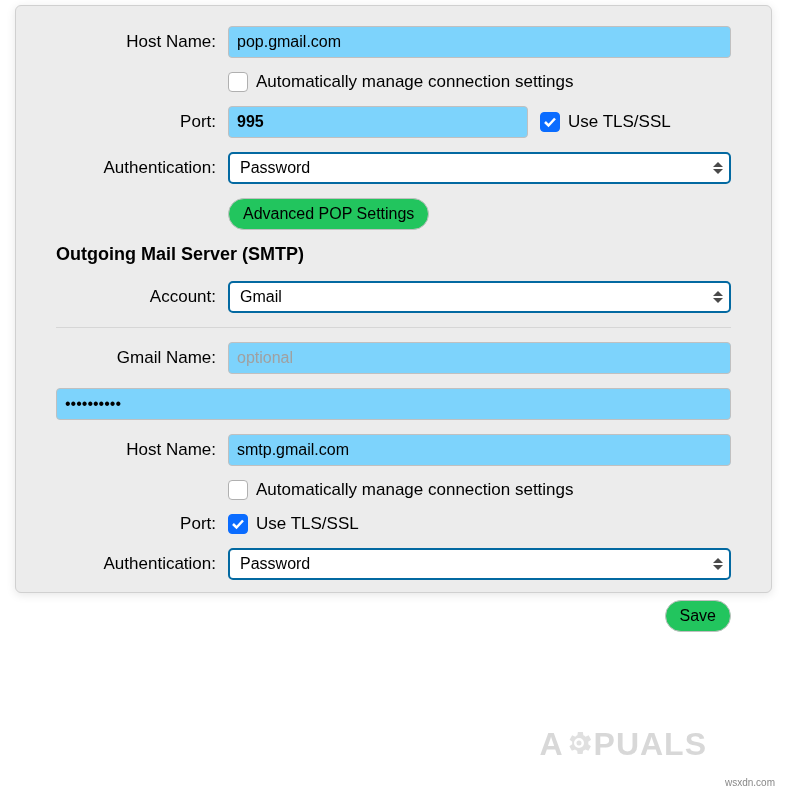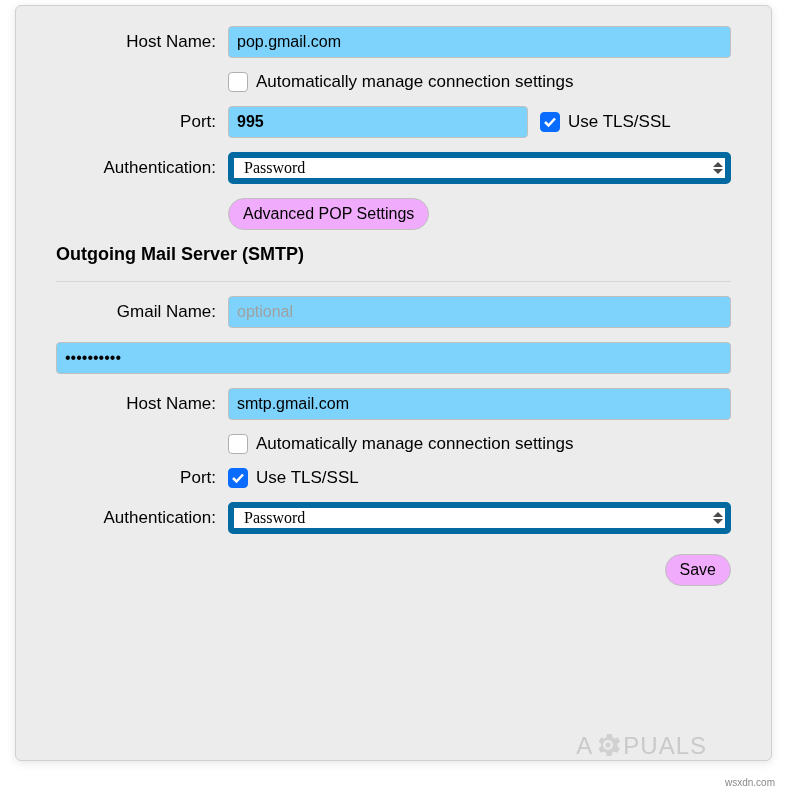--- a/index.html
+++ b/index.html
@@ -15,21 +15,21 @@
       height: 791px;
       position: relative;
     }
     .panel {
       background: #ececec;
       border: 1px solid #d0d0d0;
       border-radius: 6px;
       box-shadow: 0 2px 10px rgba(0,0,0,0.1);
       margin: 5px 15px 15px 15px;
       padding: 20px 40px 25px 40px;
-      height: 756px;
+      height: 588px;
     }
     .form-row {
       display: flex;
       align-items: center;
       margin-bottom: 14px;
       gap: 12px;
     }
     .label-col {
       width: 160px;
       flex-shrink: 0;
@@ -62,26 +62,26 @@
     }
     .select-wrap {
       position: relative;
       flex: 1;
     }
     .select {
       width: 100%;
       height: 32px;
       padding: 4px 28px 4px 10px;
       font-size: 16px;
-      border: 6px solid #0369a1;
+      border: 2px solid #0369a1;
       border-radius: 5px;
       background: #ffffff;
       text-align: left;
       cursor: pointer;
-      font-family: Liberation Serif, serif;
+      font-family: Liberation Sans, sans-serif;
       display: flex;
       align-items: center;
     }
     .select-arrows {
       position: absolute;
       right: 8px;
       top: 50%;
       transform: translateY(-50%);
       pointer-events: none;
       display: flex;
@@ -123,21 +123,21 @@
       fill: none;
       width: 14px;
       height: 14px;
     }
     .button {
       height: 32px;
       padding: 0 14px;
       font-size: 16px;
       border: 1px solid #c0c0c0;
       border-radius: 16px;
-      background: #f0abfc;
+      background: #22c55e;
       cursor: pointer;
       font-family: inherit;
     }
     .section-header {
       font-weight: 600;
       font-size: 18px;
       margin: 14px 0 16px 0;
       color: #000;
     }
     .divider {
@@ -147,22 +147,22 @@
     }
     .save-row {
       display: flex;
       justify-content: flex-end;
       margin-top: 20px;
     }
     .watermark {
       position: absolute;
       bottom: 25px;
       right: 80px;
-      font-size: 24px;
-      font-weight: normal;
+      font-size: 32px;
+      font-weight: bold;
       color: rgba(100,100,100,0.25);
       font-family: Arial, sans-serif;
       letter-spacing: 1px;
     }
     .watermark .gear {
       display: inline-block;
       vertical-align: middle;
       opacity: 0.5;
     }
     .source-text {
@@ -224,20 +224,34 @@
       </div>
     </div>
   </div>
 
   <div class="form-row indent">
     <button class="button">Advanced POP Settings</button>
   </div>
 
   <div class="section-header">Outgoing Mail Server (SMTP)</div>
 
+  <div class="form-row">
+    <div class="label-col">Account:</div>
+    <div class="field-col">
+      <div class="select-wrap">
+        <button class="select">
+          <span>Gmail</span>
+        </button>
+        <div class="select-arrows">
+          <div class="arrow-up"></div>
+            <div class="arrow-down"></div>
+        </div>
+      </div>
+    </div>
+  </div>
 
   <hr class="divider">
 
   <div class="form-row">
     <div class="label-col">Gmail Name:</div>
     <div class="field-col">
       <input type="text" placeholder="optional" style="">
     </div>
   </div>
 

